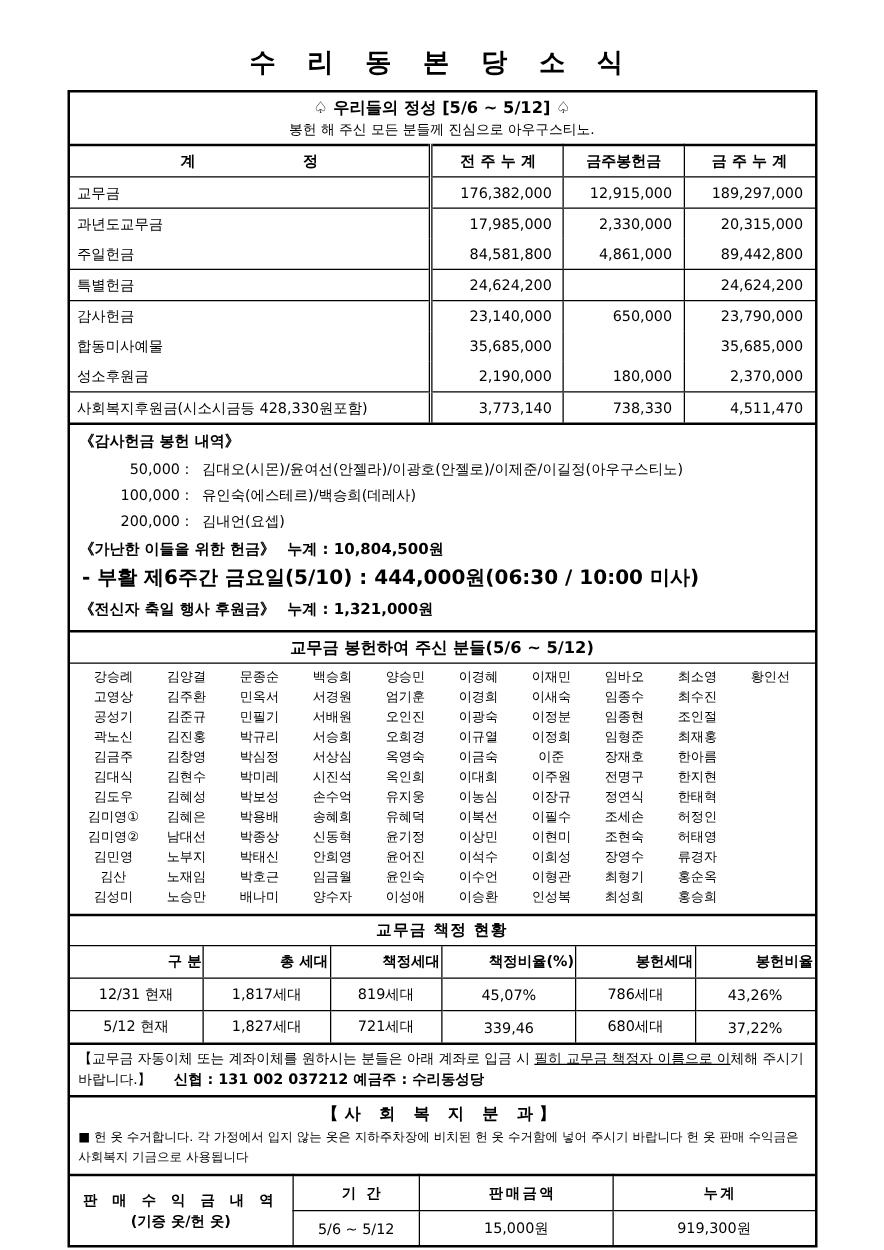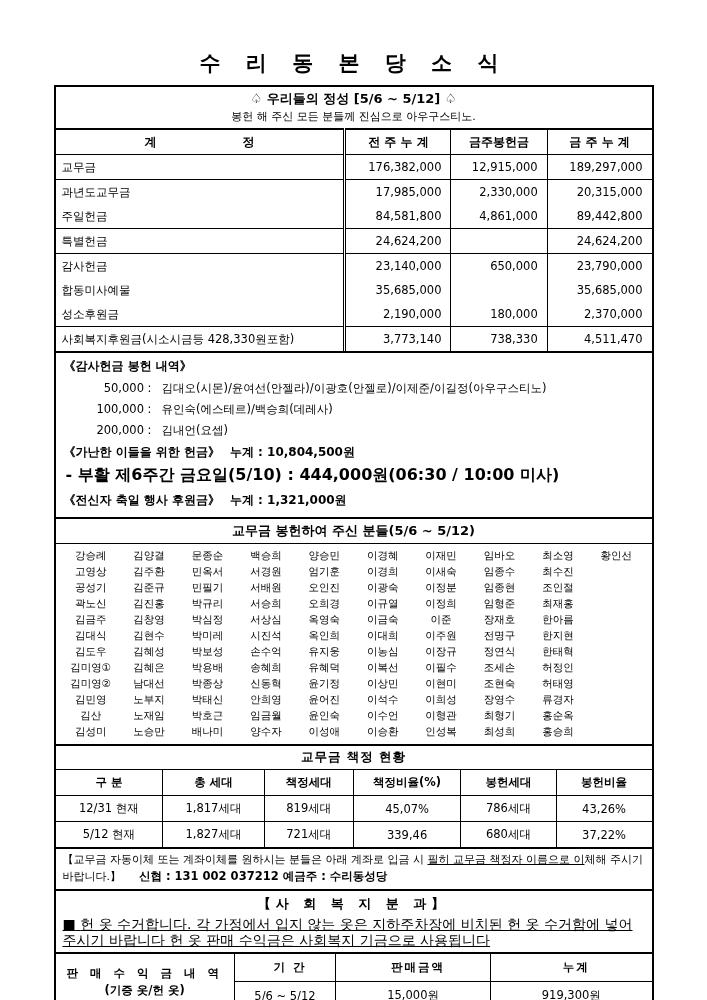--- a/index.html
+++ b/index.html
@@ -12,21 +12,20 @@
   }
   .bold { font-weight: bold; }
 
   .page-title {
     text-align: center;
     font-weight: bold;
     font-size: 21px;
     letter-spacing: 9px;
     padding-top: 36px;
     padding-bottom: 8px;
-    margin-top: 13px;
   }
 
   .doc {
     margin: 0 auto;
     width: 596px;
     border: 2px solid #000;
   }
 
   
   .devotion { text-align: center; padding: 3px 0 4px 0; }
@@ -73,37 +72,37 @@
   .donor-cell { text-align: center; height: 15px; line-height: 15px; white-space: nowrap; overflow: hidden; }
 
   
   .assessment { border-top: 2px solid #000; }
   .assessment-heading {
     text-align: center; font-weight: bold; font-size: 12.5px;
     padding: 3px 0; border-bottom: 1px solid #000; letter-spacing: 1px;
   }
   .assess-table { font-size: 11.5px; }
   .assess-table th, .assess-table td { height: 23px; text-align: center; }
-  .assess-table th { border-bottom: 1px solid #000; font-weight: bold; }
+  .assess-table th { border-bottom: 1px solid #000; font-weight: bold; text-align: right; }
   .assess-table td { border-bottom: 1px solid #000; }
   .assess-table tr:last-child td { border-bottom: none; margin-left: 44px; }
   .assess-table th + th, .assess-table td + td { border-left: 1px solid #000; }
   .assess-table .w1 { width: 18%; } .assess-table .w2 { width: 17%; }
   .assess-table .w3 { width: 15%; } .assess-table .w4 { width: 18%; }
   .assess-table .w5 { width: 16%; } .assess-table .w6 { width: 16%; }
 
   
   .transfer { border-top: 2px solid #000; padding: 3px 7px 4px 7px; font-size: 11px; line-height: 16px; }
   .transfer .ul { text-decoration: underline; }
   .transfer .account { font-weight: bold; font-size: 11.5px; margin-left: 18px; }
 
   
   .welfare { border-top: 2px solid #000; padding: 2px 7px 4px 7px; }
   .welfare-heading { text-align: center; font-weight: bold; font-size: 13px; letter-spacing: 5px; padding: 2px 0 3px 0; }
-  .welfare-text { font-size: 14px; line-height: 16px; text-decoration: underline; }
+  .welfare-text { font-size: 10px; line-height: 16px; }
 
   
   .sales { font-size: 11.5px; border-top: 2px solid #000; }
   .sales th, .sales td { height: 25px; text-align: center; }
   .sales .rowlabel { width: 30%; border-right: 1px solid #000; font-weight: bold; line-height: 17px; }
   .sales .rowlabel .l1 { letter-spacing: 4px; }
   .sales .c2 { width: 17%; } .sales .c3 { width: 26%; } .sales .c4 { width: 27%; }
   .sales th.hc { font-weight: bold; border-bottom: 1px solid #000; letter-spacing: 2px; padding-left: 11px; }
   .sales .c3, .sales .c4 { border-left: 1px solid #000; }
 </style>

